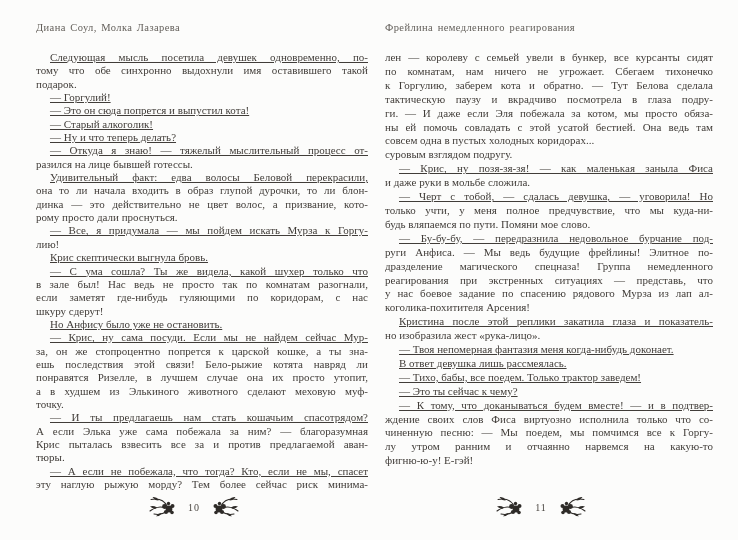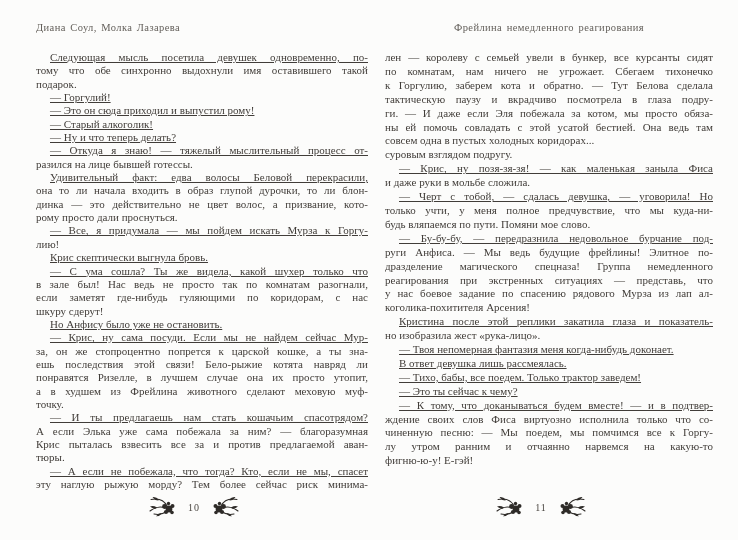--- a/index.html
+++ b/index.html
@@ -15,21 +15,21 @@
   .page { position:absolute; top:0; height:540px; }
   .page-left  { left:36px;  width:332px; }
   .page-right { left:385px; width:328px; }
 
   .running-header {
     position:absolute; top:21px; left:0; right:0;
     font-size:10.5px; line-height:13px;
     color:#64605b; letter-spacing:0.4px; word-spacing:1.5px;
   }
   .page-left  .running-header { text-align:left; }
-  .page-right .running-header { text-align:center; }
+  .page-right .running-header { text-align:left; }
 
   .text-block { position:absolute; top:51px; left:0; right:0; }
   .page-left  .text-block .line { line-height:13.35px; }
   .page-right .text-block .line { line-height:13.9px; }
 
   .line {
     font-size:11px;
     text-align:justify;
     text-align-last:justify;
     white-space:normal;
@@ -77,42 +77,42 @@
 
 <div class="spread">
 
   <div class="page page-left">
     <div class="running-header">Диана Соул, Молка Лазарева</div>
     <div class="text-block">
         <div class="line ind">Следующая мысль посетила девушек одновременно, по-</div>
         <div class="line">тому что обе синхронно выдохнули имя оставившего такой</div>
         <div class="line end">подарок.</div>
         <div class="line ind end">— Горгулий!</div>
-        <div class="line ind end">— Это он сюда приходил и выпустил рому!</div>
+        <div class="line ind end">— Это он сюда попрется и выпустил кота!</div>
         <div class="line ind end">— Старый алкоголик!</div>
         <div class="line ind end">— Ну и что теперь делать?</div>
         <div class="line ind">— Откуда я знаю! — тяжелый мыслительный процесс от-</div>
         <div class="line end">разился на лице бывшей готессы.</div>
         <div class="line ind">Удивительный факт: едва волосы Беловой перекрасили,</div>
         <div class="line">она то ли начала входить в образ глупой дурочки, то ли блон-</div>
         <div class="line">динка — это действительно не цвет волос, а призвание, кото-</div>
         <div class="line end">рому просто дали проснуться.</div>
         <div class="line ind">— Все, я придумала — мы пойдем искать Мурза к Горгу-</div>
         <div class="line end">лию!</div>
         <div class="line ind end">Крис скептически выгнула бровь.</div>
         <div class="line ind">— С ума сошла? Ты же видела, какой шухер только что</div>
         <div class="line">в зале был! Нас ведь не просто так по комнатам разогнали,</div>
         <div class="line">если заметят где-нибудь гуляющими по коридорам, с нас</div>
         <div class="line end">шкуру сдерут!</div>
         <div class="line ind end">Но Анфису было уже не остановить.</div>
         <div class="line ind">— Крис, ну сама посуди. Если мы не найдем сейчас Мур-</div>
         <div class="line">за, он же стопроцентно попрется к царской кошке, а ты зна-</div>
         <div class="line">ешь последствия этой связи! Бело-рыжие котята навряд ли</div>
         <div class="line">понравятся Ризелле, в лучшем случае она их просто утопит,</div>
-        <div class="line">а в худшем из Фрейлина животного сделают меховую муф-</div>
+        <div class="line">а в худшем из Элькиного животного сделают меховую муф-</div>
         <div class="line end">точку.</div>
         <div class="line ind">— И ты предлагаешь нам стать кошачьим спасотрядом?</div>
         <div class="line">А если Элька уже сама побежала за ним? — благоразумная</div>
         <div class="line">Крис пыталась взвесить все за и против предлагаемой аван-</div>
         <div class="line end">тюры.</div>
         <div class="line ind">— А если не побежала, что тогда? Кто, если не мы, спасет</div>
         <div class="line">эту наглую рыжую морду? Тем более сейчас риск минима-</div>
       </div>
     <div class="page-footer">
       <svg class="orn-svg mirror">

